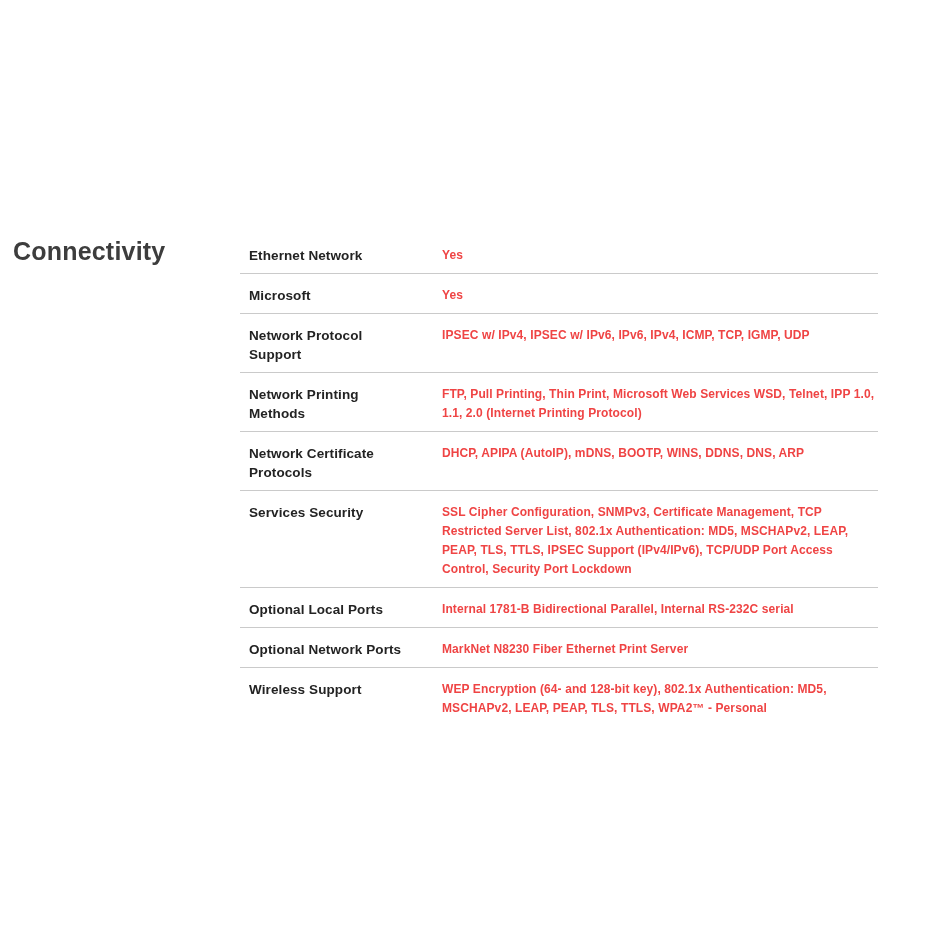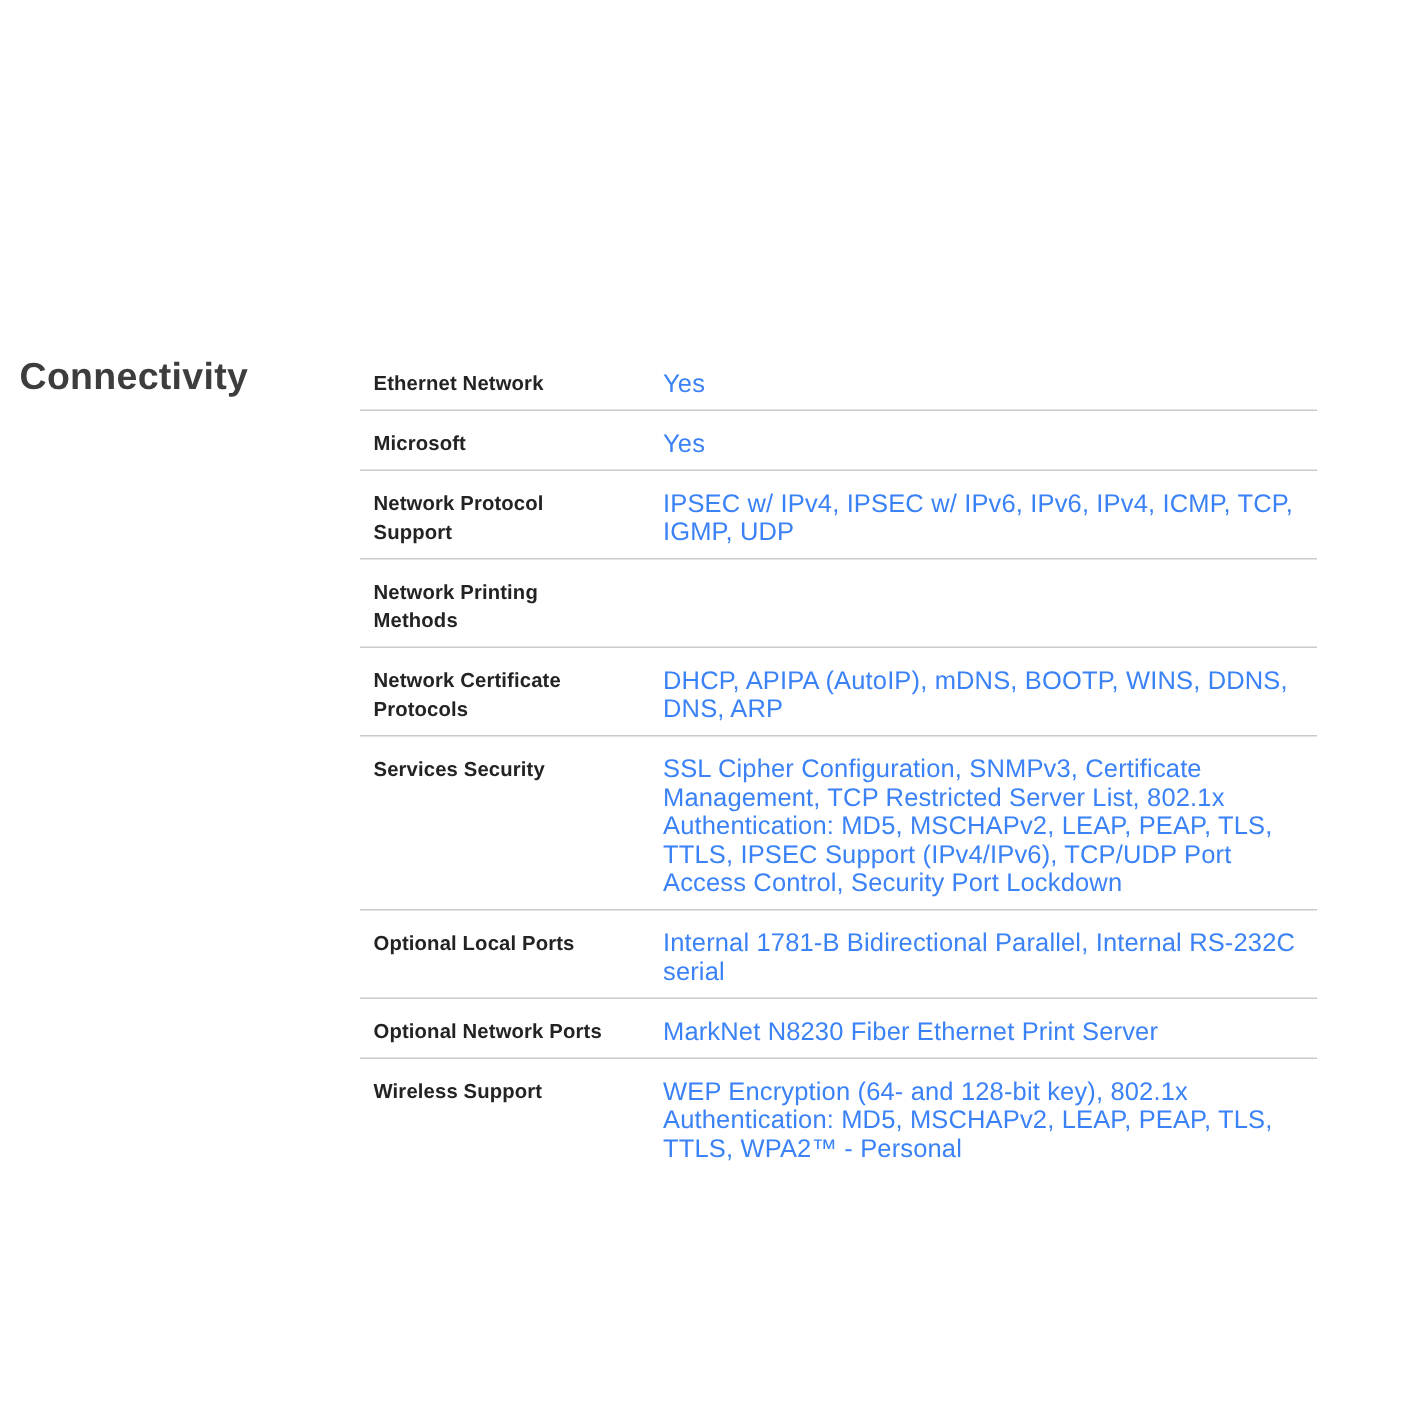--- a/index.html
+++ b/index.html
@@ -45,23 +45,23 @@
     flex: 0 0 202px;
     padding: 0 38px 0 9px;
     font-size: 13.5px;
     font-weight: bold;
     color: #232323;
     line-height: 19px;
     letter-spacing: 0.1px;
   }
   .spec-value {
     flex: 1 1 auto;
-    font-size: 17px;
-    font-weight: normal;
-    color: #3b82f6;
+    font-size: 12px;
+    font-weight: bold;
+    color: #ef4444;
     line-height: 19px;
     letter-spacing: 0.1px;
   }
 </style>
 </head>
 <body>
 
 <div class="page">
 
   <h2 class="section-title">Connectivity</h2>
@@ -77,20 +77,21 @@
       <div class="spec-value">Yes</div>
     </div>
 
     <div class="spec-row">
       <div class="spec-label">Network Protocol Support</div>
       <div class="spec-value">IPSEC w/ IPv4, IPSEC w/ IPv6, IPv6, IPv4, ICMP, TCP, IGMP, UDP</div>
     </div>
 
     <div class="spec-row">
       <div class="spec-label">Network Printing Methods</div>
+      <div class="spec-value">FTP, Pull Printing, Thin Print, Microsoft Web Services WSD, Telnet, IPP 1.0, 1.1, 2.0 (Internet Printing Protocol)</div>
     </div>
 
     <div class="spec-row">
       <div class="spec-label">Network Certificate Protocols</div>
       <div class="spec-value">DHCP, APIPA (AutoIP), mDNS, BOOTP, WINS, DDNS, DNS, ARP</div>
     </div>
 
     <div class="spec-row">
       <div class="spec-label">Services Security</div>
       <div class="spec-value">SSL Cipher Configuration, SNMPv3, Certificate Management, TCP Restricted Server List, 802.1x Authentication: MD5, MSCHAPv2, LEAP, PEAP, TLS, TTLS, IPSEC Support (IPv4/IPv6), TCP/UDP Port Access Control, Security Port Lockdown</div>

